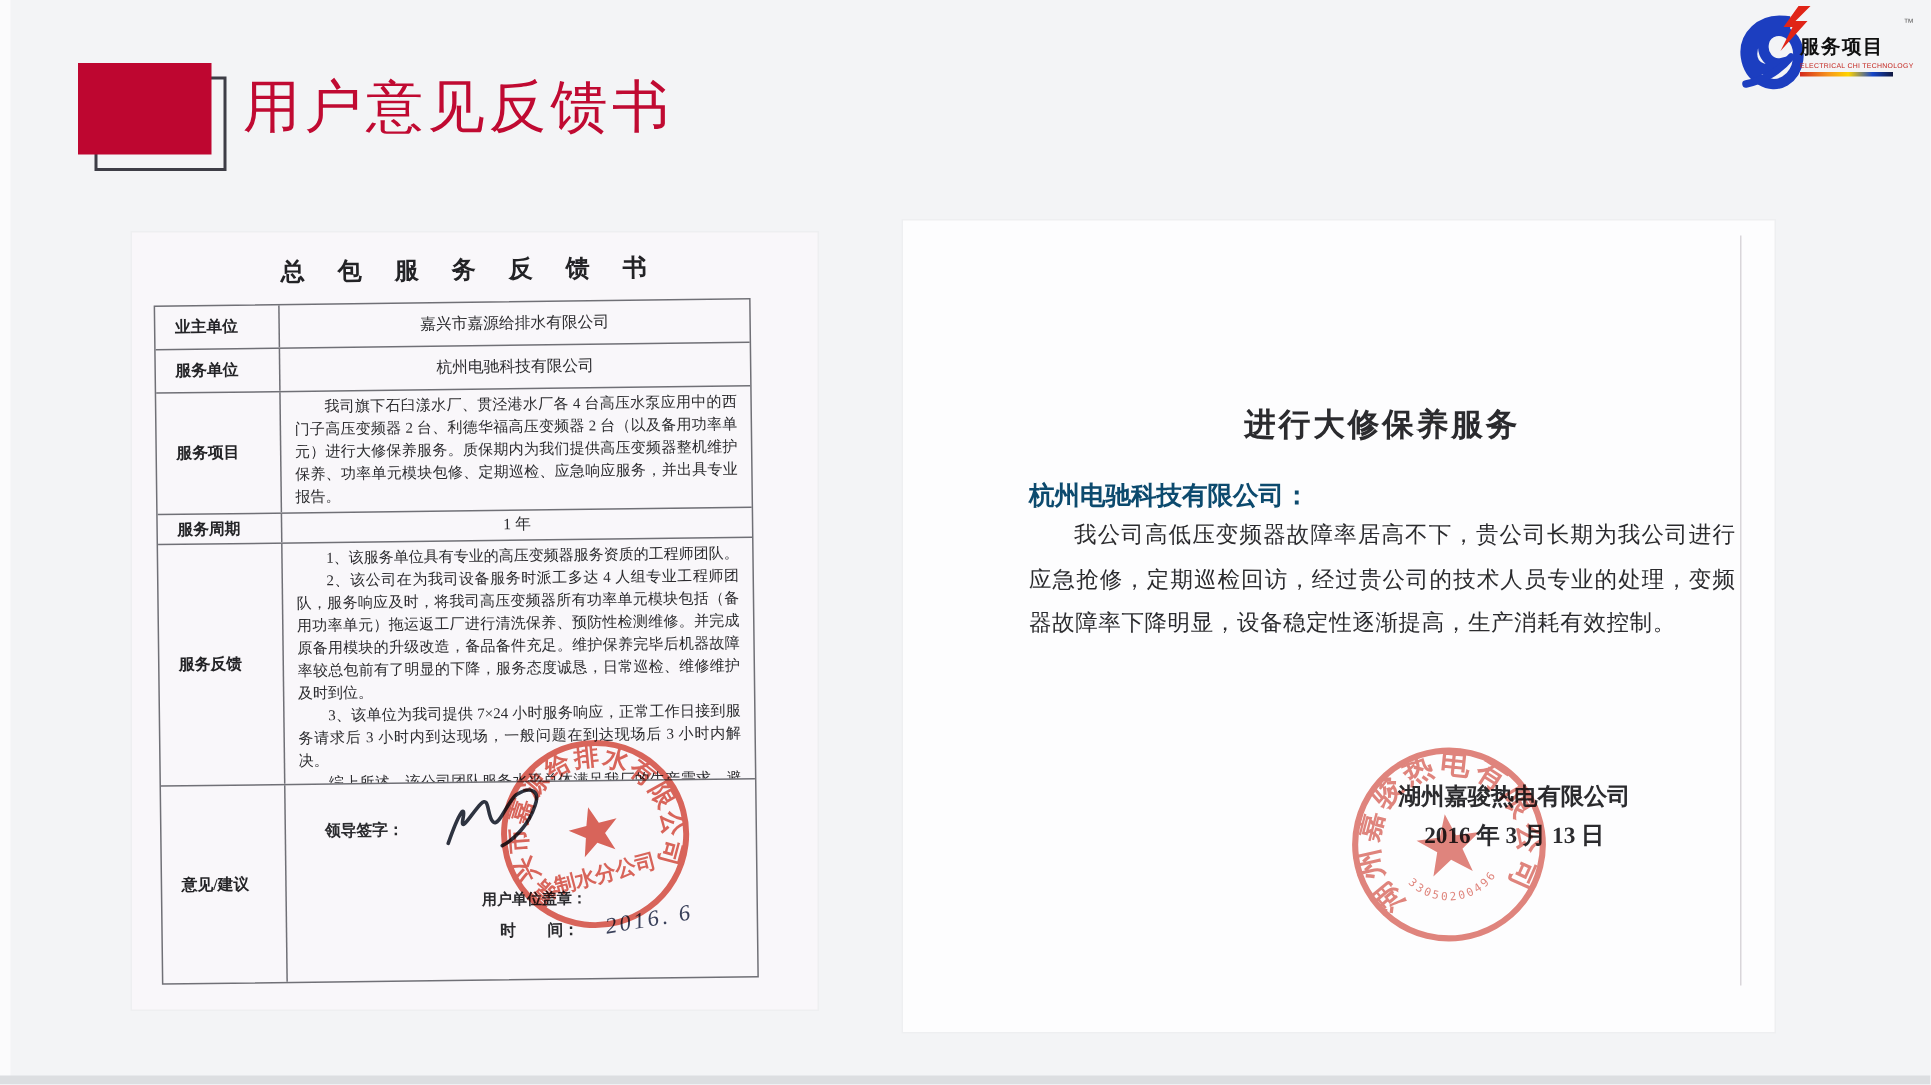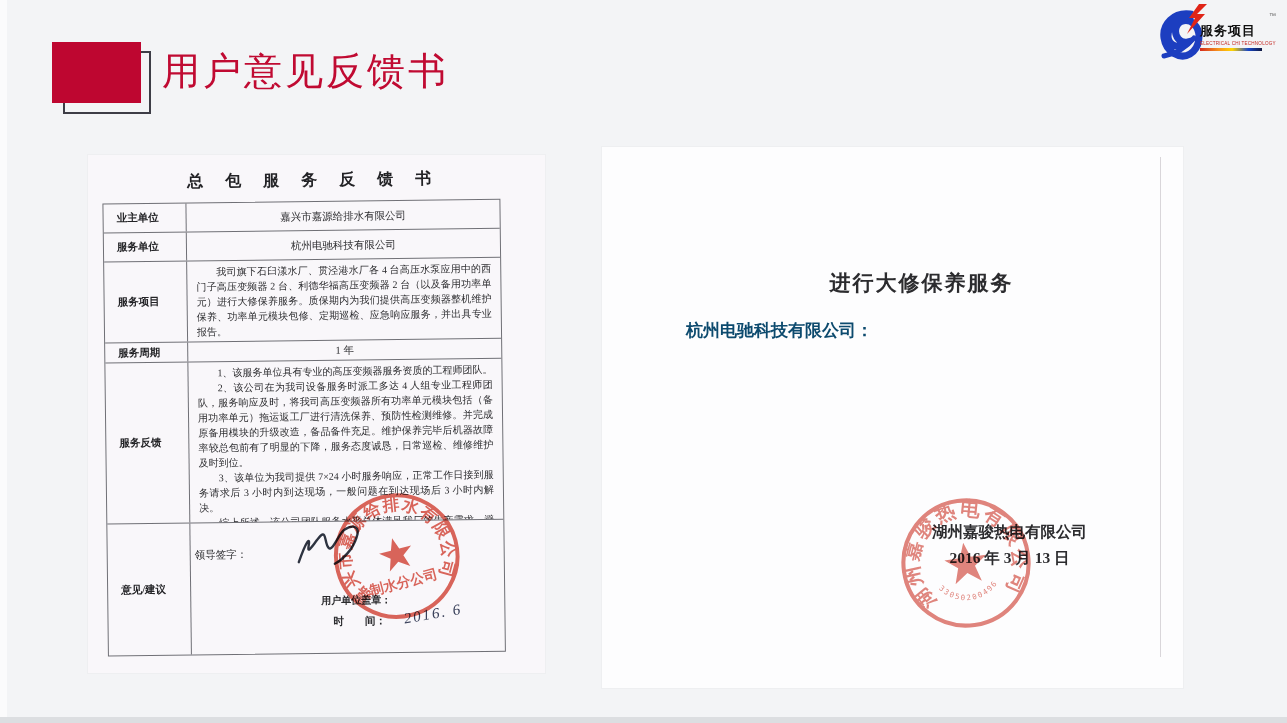--- a/index.html
+++ b/index.html
@@ -43,21 +43,21 @@
   .ldoc-table{position:absolute;left:17px;top:46px;width:396px;border:1px solid #707076;}
   .trow{display:flex;border-bottom:1px solid #707076;}
   .trow:last-child{border-bottom:none;}
   .tlabel{flex:0 0 83px;border-right:1px solid #707076;display:flex;align-items:center;
     padding-left:13px;font-weight:bold;font-size:10.5px;color:#232326;box-sizing:border-box;}
   .tcell{flex:1;box-sizing:border-box;font-size:10px;line-height:15px;color:#2b2b2e;overflow:hidden;}
   .tc-center{display:flex;align-items:center;justify-content:center;font-size:10.5px;}
   .tc-pad{padding:3px 9px 2px 9px;text-align:justify;}
   .tcell p{margin:0;text-indent:2em;}
   .h-r1{height:28px;} .h-r2{height:28px;} .h-r3{height:80px;} .h-r4{height:19px;} .h-r5{height:160px;} .h-r6{height:131px;position:relative;}
-  .sign-label{position:absolute;left:4px;top:24px;font-size:10.5px;font-weight:normal;}
+  .sign-label{position:absolute;left:26px;top:24px;font-size:10.5px;font-weight:bold;}
   .sig-svg{position:absolute;left:90px;top:0px;}
   .chop-label{position:absolute;left:130px;top:71px;font-size:10px;font-weight:bold;}
   .time-label{position:absolute;left:142px;top:92px;font-size:10.5px;font-weight:bold;}
   .time-value{position:absolute;left:212px;top:86px;font-size:15px;color:#39405a;
     font-style:italic;transform:rotate(-9deg);letter-spacing:2px;}
   .ldoc-stamp{position:absolute;left:241px;top:336px;width:132px;height:132px;
     transform:rotate(-14deg);mix-blend-mode:multiply;opacity:.78;}
 
   
   .rdoc{left:602px;top:147px;width:581px;height:541px;background:#fdfdfe;}
@@ -161,20 +161,21 @@
     </svg>
   </div>
 </div>
 
 <div class="scan-page rdoc doc-serif">
   <div class="rdoc-edge"></div>
   <div class="letter">
     <div class="rdoc-title">进行大修保养服务</div>
     <div class="salutation">杭州电驰科技有限公司：</div>
     <div class="rdoc-body">
+      <p>我公司高低压变频器故障率居高不下，贵公司长期为我公司进行应急抢修，定期巡检回访，经过贵公司的技术人员专业的处理，变频器故障率下降明显，设备稳定性逐渐提高，生产消耗有效控制。</p>
     </div>
     <div class="rdoc-sign">
       <div>湖州嘉骏热电有限公司</div>
       <div>2016 年 3 月 13 日</div>
     </div>
   </div>
 
   <svg class="rdoc-stamp" viewBox="0 0 200 200">
     <defs>
       <path id="ringR" d="M 50.5,149.5 A 70,70 0 1 1 149.5,149.5"></path>

